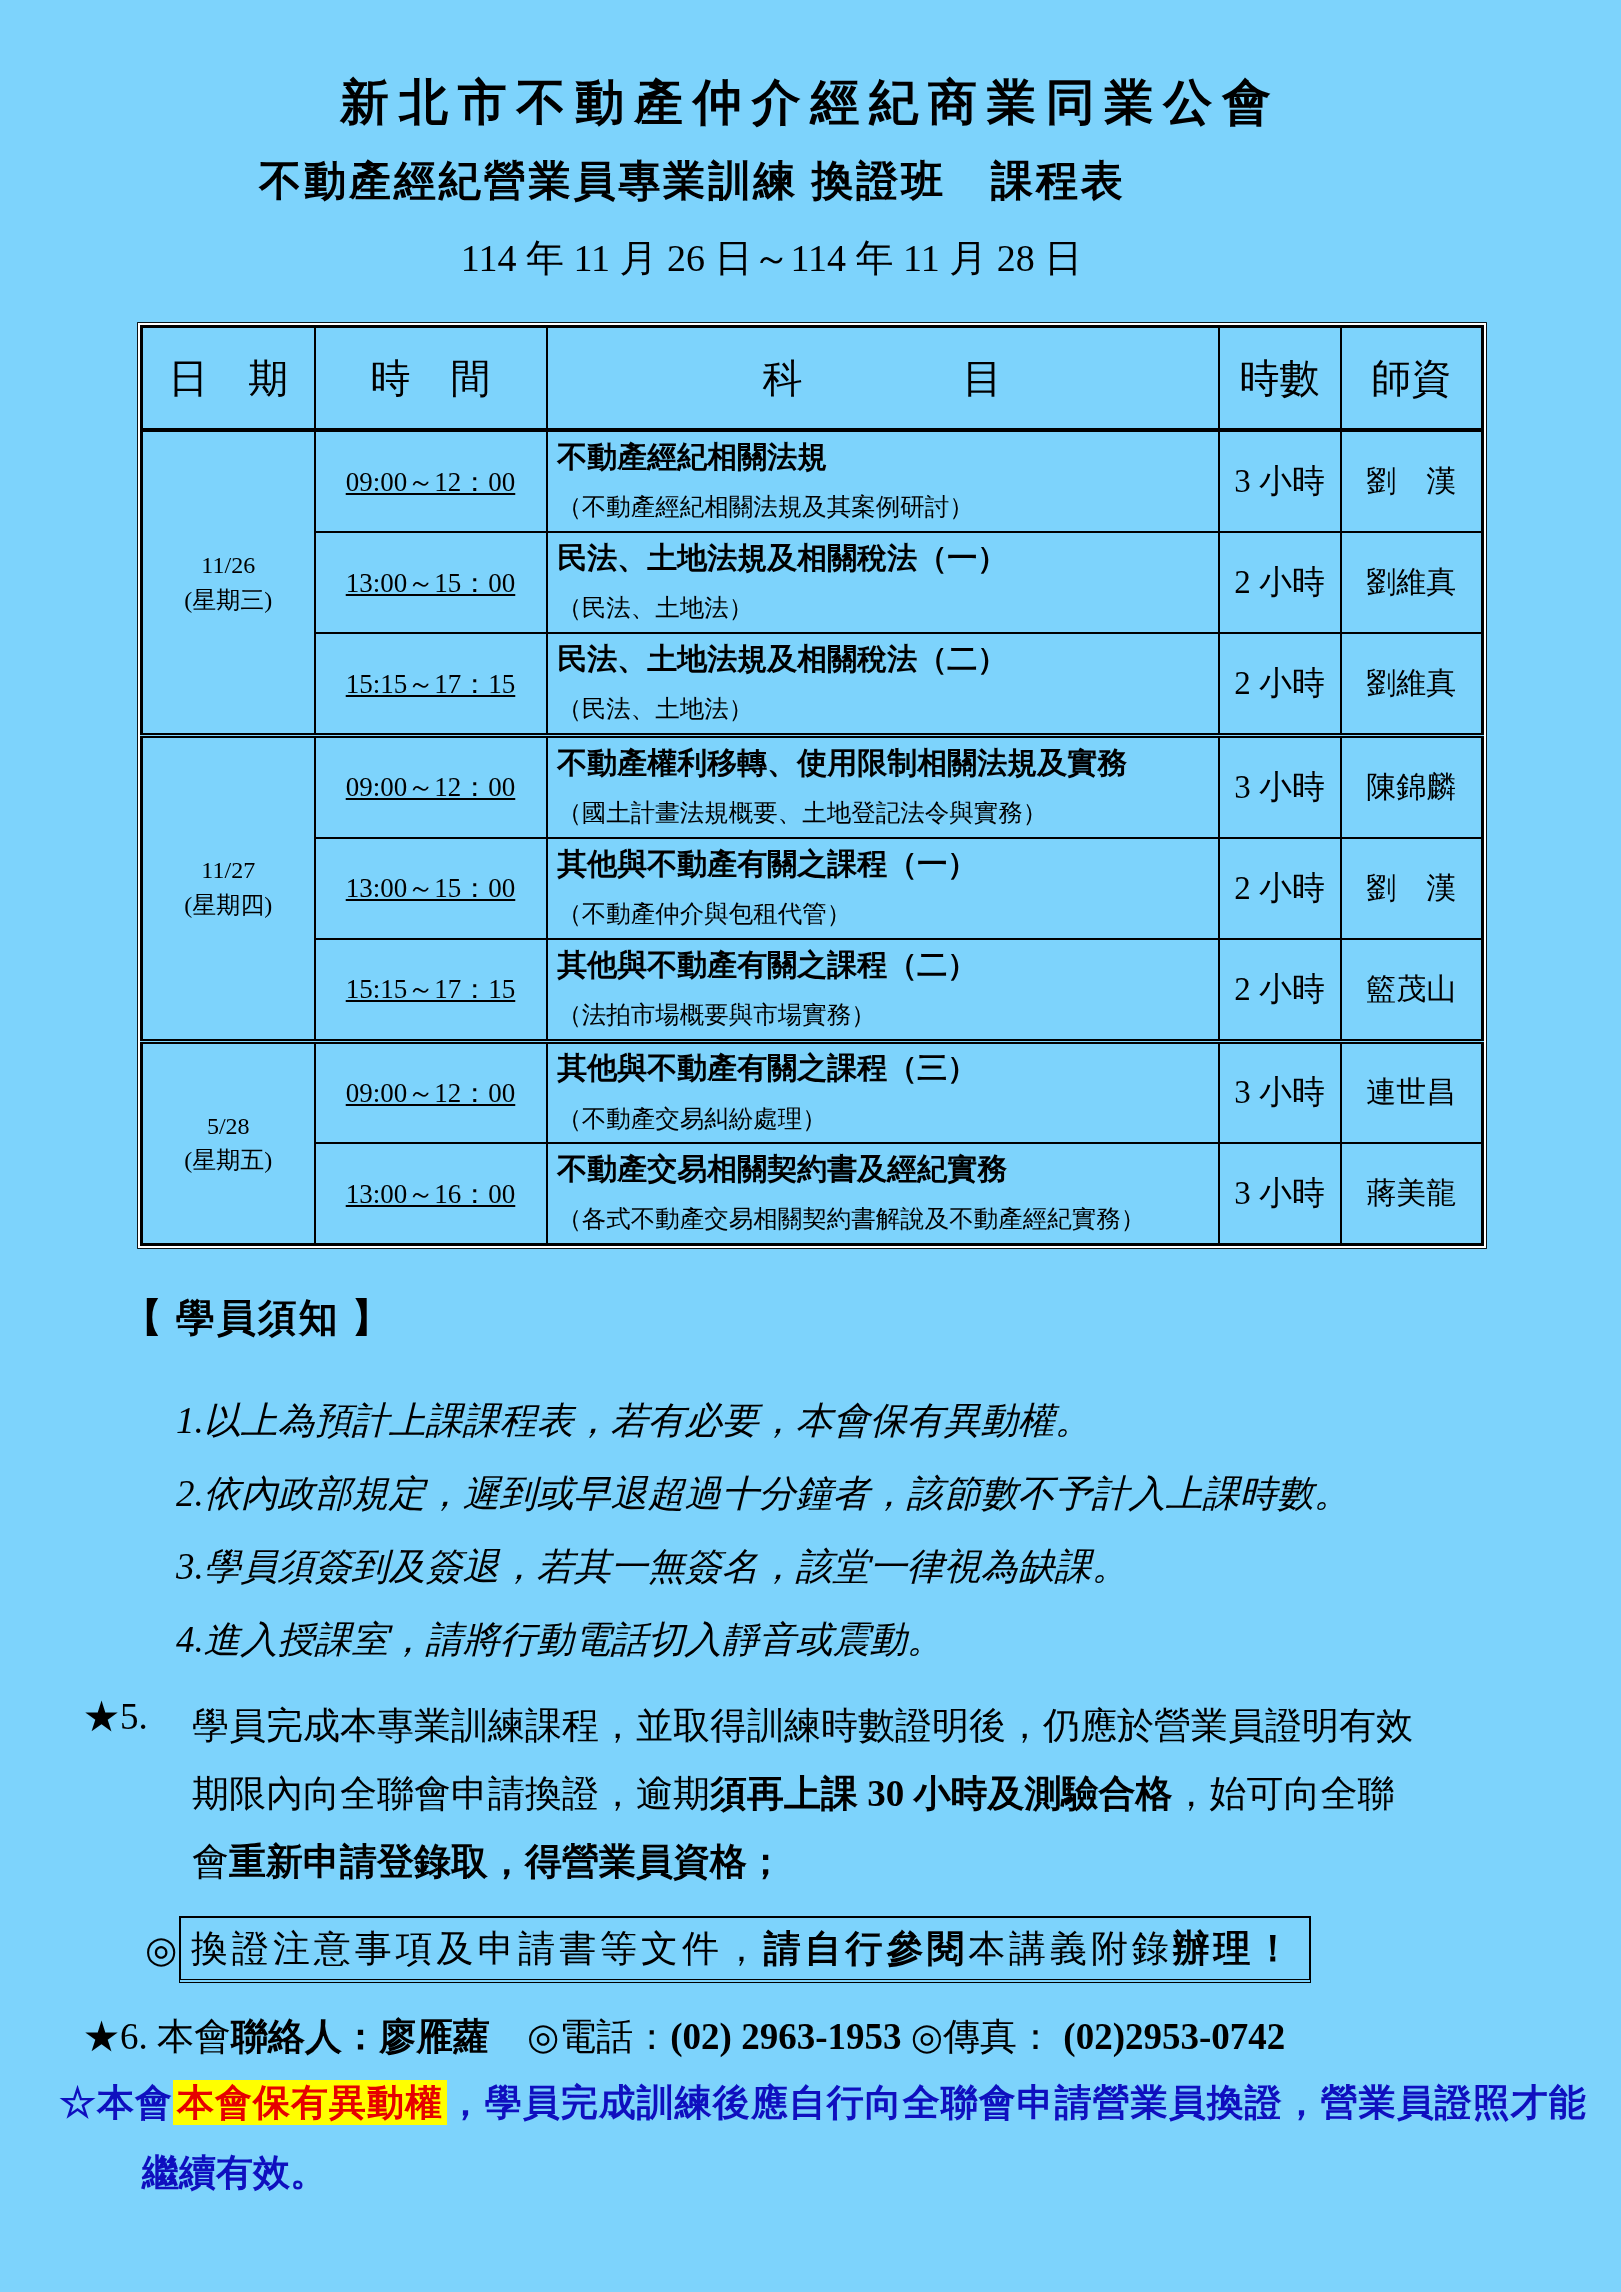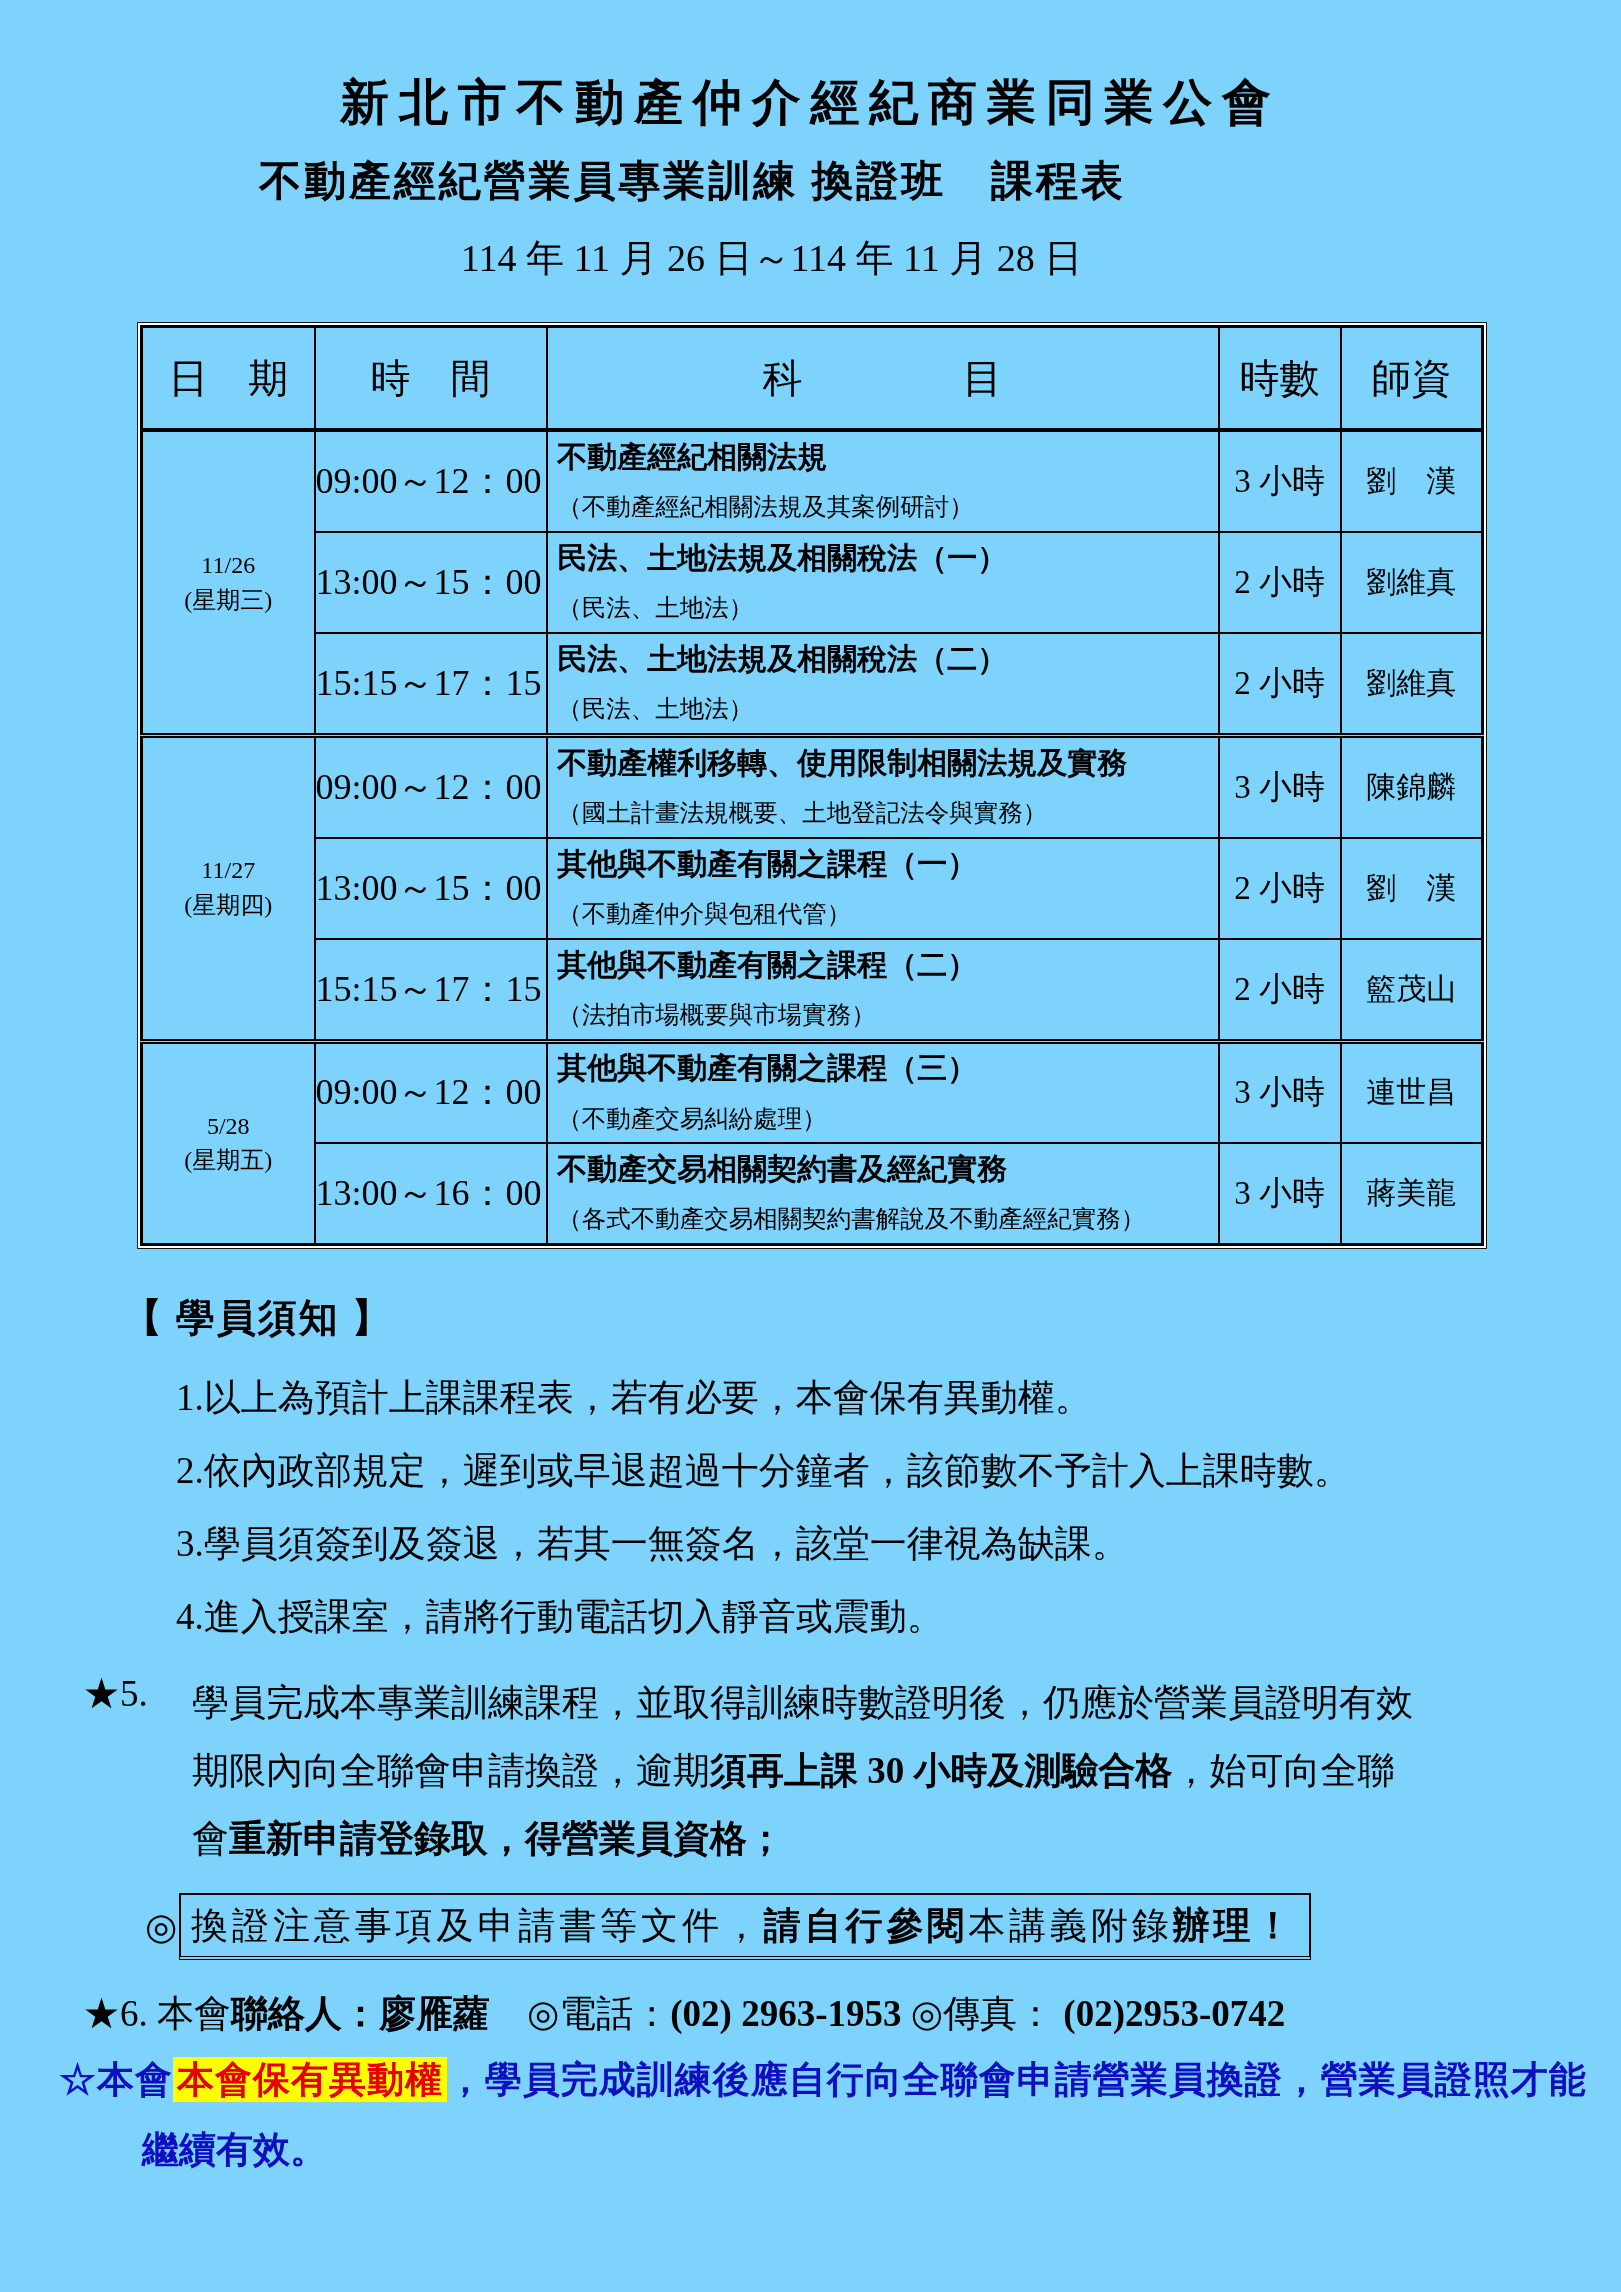--- a/index.html
+++ b/index.html
@@ -49,32 +49,32 @@
     vertical-align:middle;
   }
   table.schedule tbody td { height:101px; vertical-align:middle; }
   table.schedule tr.day-start td { border-top:5.9px double #000; }
   .col-date   { width:173px; }
   .col-time   { width:232px; }
   .col-subject{ width:672px; }
   .col-hours  { width:122px; }
   .col-teacher{ width:142px; }
   .date-cell { text-align:center; font-size:24px; line-height:1.45; }
-  .time-cell { text-align:left; font-size:36px; white-space:nowrap; }
+  .time-cell { text-align:center; font-size:27px; white-space:nowrap;text-decoration:underline; }
   .subject-cell { padding:7.8px 5.9px 7.8px 9.8px; }
   .subject-title { font-weight:bold; font-size:30px; line-height:1.15; white-space:nowrap; }
   .subject-detail { font-size:24.5px; margin-top:15.7px; white-space:nowrap; }
   .hours-cell { text-align:center; font-size:33px; white-space:nowrap; }
   .teacher-cell { text-align:center; font-size:30px; white-space:nowrap; }
   
   .notes-heading {
     margin:45px 0 0 123px;
     font-size:39px; font-weight:bold; letter-spacing:2px;
   }
-  .notes-list { margin:32px 0 0 176px; list-style:none; }
+  .notes-list { margin:55px 0 0 176px; list-style:none;font-style:italic; }
   .notes-item { font-size:37px; line-height:41px; margin-bottom:32px; }
   .item5 { position:relative; margin:3.9px 0 0 0; }
   .item5-marker { position:absolute; left:83px; top:0; font-size:37px; font-weight:normal; }
   .item5-lines { margin-left:192px; font-size:37px; line-height:68px; }
   .boxed-row { margin:19.6px 0 0 145px; font-size:37px; display:flex; align-items:center; }
   .box-symbol { margin-right:2px; }
   .change-note-box {
     display:inline-block;
     border:2px solid #000;
     border-bottom:4.9px double #000;

